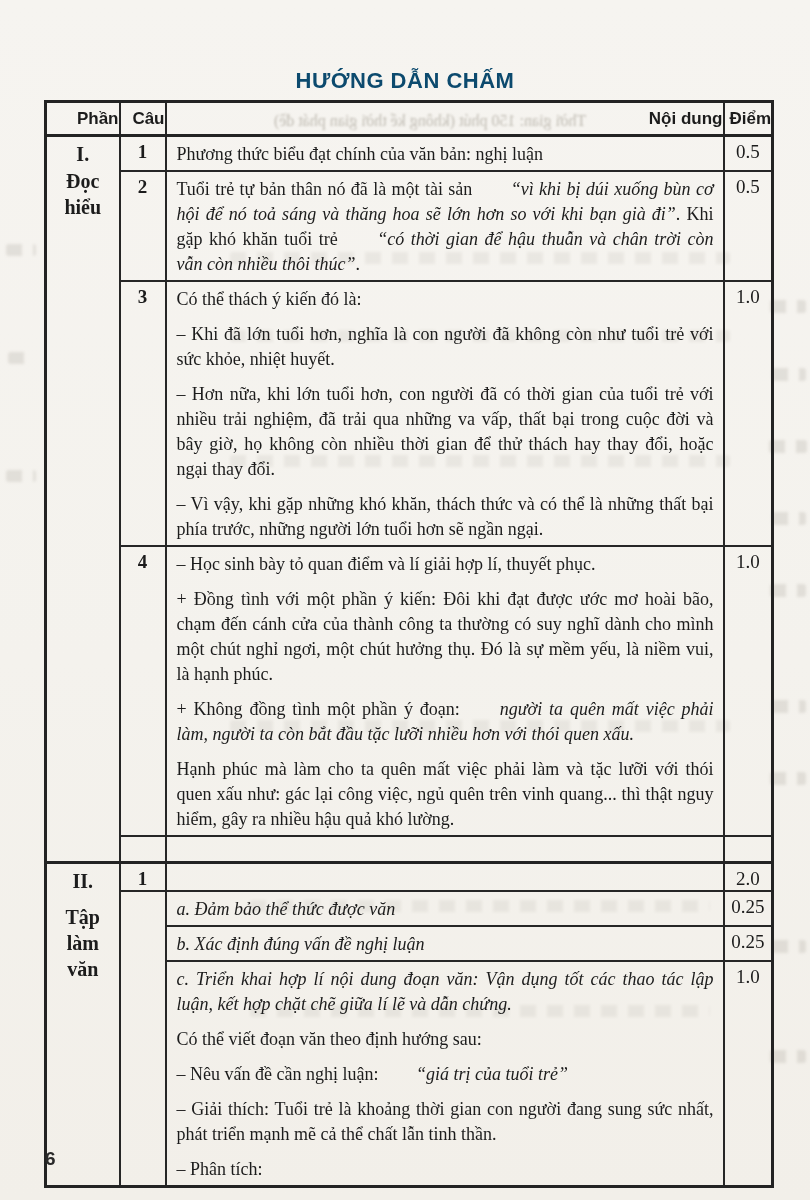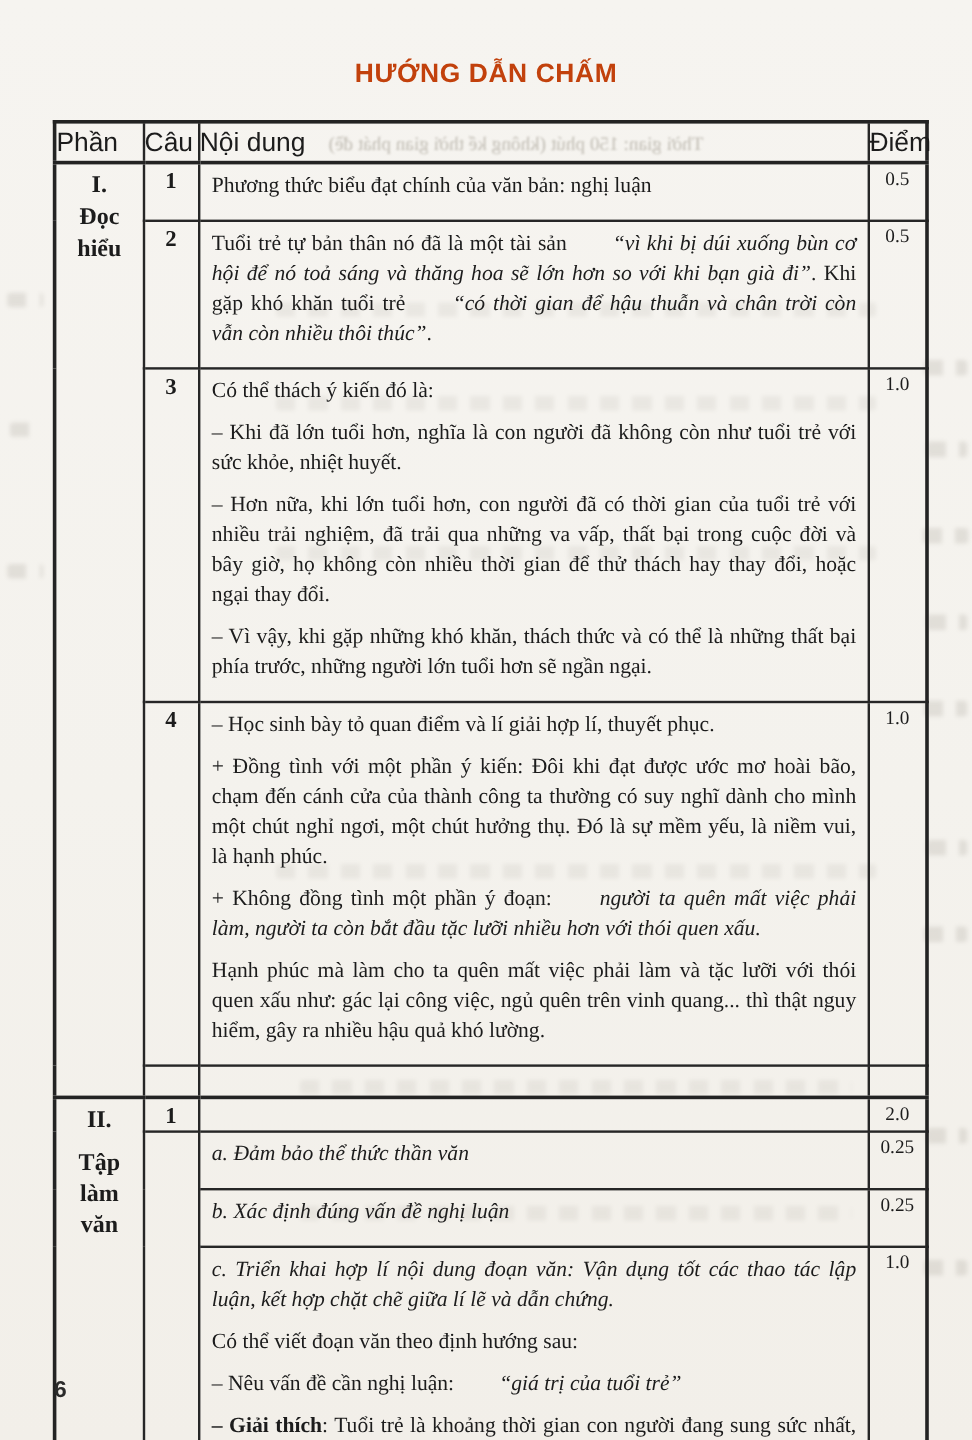--- a/index.html
+++ b/index.html
@@ -8,50 +8,50 @@
     position: relative;
     background: linear-gradient(180deg, #f6f4f0 0%, #f4f2ed 55%, #f2efe9 100%);
     font-family: "Liberation Serif", serif;
     color: #1c1c1c;
     overflow: hidden;
   }
   .page { position: absolute; inset: 0; }
 
   .title {
     position: absolute;
-    top: 48px; left: 0; width: 100%;
+    top: 68px; left: 0; width: 100%;
     text-align: center;
     font-family: "Liberation Sans", sans-serif;
     font-weight: 700;
     font-size: 22px;
     letter-spacing: 0.5px;
-    color: #c2410c;
+    color: #0c4a6e;
   }
 
   table.grading {
     position: absolute;
     left: 44px; top: 100px;
     width: 727px;
     border-collapse: collapse;
     border: 3px solid #232323;
     table-layout: fixed;
   }
   col.c1 { width: 74px; }
   col.c2 { width: 46px; }
   col.c3 { width: 558px; }
   col.c4 { width: 49px; }
 
   th, td { border: 2px solid #262626; vertical-align: top; }
 
   thead th {
     font-family: "Liberation Sans", sans-serif;
-    font-weight: 400;
-    font-size: 22px;
+    font-weight: 700;
+    font-size: 17px;
     height: 34px;
-    text-align: left;
+    text-align: right;
     vertical-align: middle;
     border-bottom: 3px solid #232323;
   }
 
   td.phan {
     text-align: center;
     font-weight: 700;
     font-size: 20px;
     padding-top: 4px;
     line-height: 26px;
@@ -59,34 +59,34 @@
   td.phan .phan-label { margin-top: 1px; padding: 0 6px; }
   tr.sec2-start td.phan .phan-label { margin-top: 10px; }
 
   td.cau {
     text-align: center;
     font-weight: 700;
     font-size: 19px;
     padding-top: 4px;
   }
 
-  td.content { padding: 3px 9px 13px 10px; }
+  td.content { padding: 3px 9px 0 10px; }
   td.content p {
     font-size: 18px;
     line-height: 25px;
     margin: 2px 0 10px;
     text-align: justify;
   }
   td.content p:last-child { margin-bottom: 3px; }
   .it { font-style: italic; margin-left: 33px; }
-  .bd { font-weight: 700; }
+  .bd { font-weight: 400; }
 
   td.diem {
     text-align: center;
-    font-size: 16px;
+    font-size: 19px;
     padding-top: 4px;
   }
 
   tr.gap td { height: 26px; }
   tr.sec2-start td { border-top: 3px solid #232323; }
 
   .page-number {
     position: absolute;
     left: 45px; top: 1148px;
     font-family: "Liberation Sans", sans-serif;
@@ -217,21 +217,21 @@
           <div class="phan-label">Tập làm văn</div>
         </td>
         <td class="cau">1</td>
         <td class="content"></td>
         <td class="diem">2.0</td>
       </tr>
 
       <tr>
         <td class="cau" rowspan="3"></td>
         <td class="content">
-          <p class="it">a. Đảm bảo thể thức thần văn</p>
+          <p class="it">a. Đảm bảo thể thức được văn</p>
         </td>
         <td class="diem">0.25</td>
       </tr>
 
       <tr>
         <td class="content">
           <p class="it">b. Xác định đúng vấn đề nghị luận</p>
         </td>
         <td class="diem">0.25</td>
       </tr>

